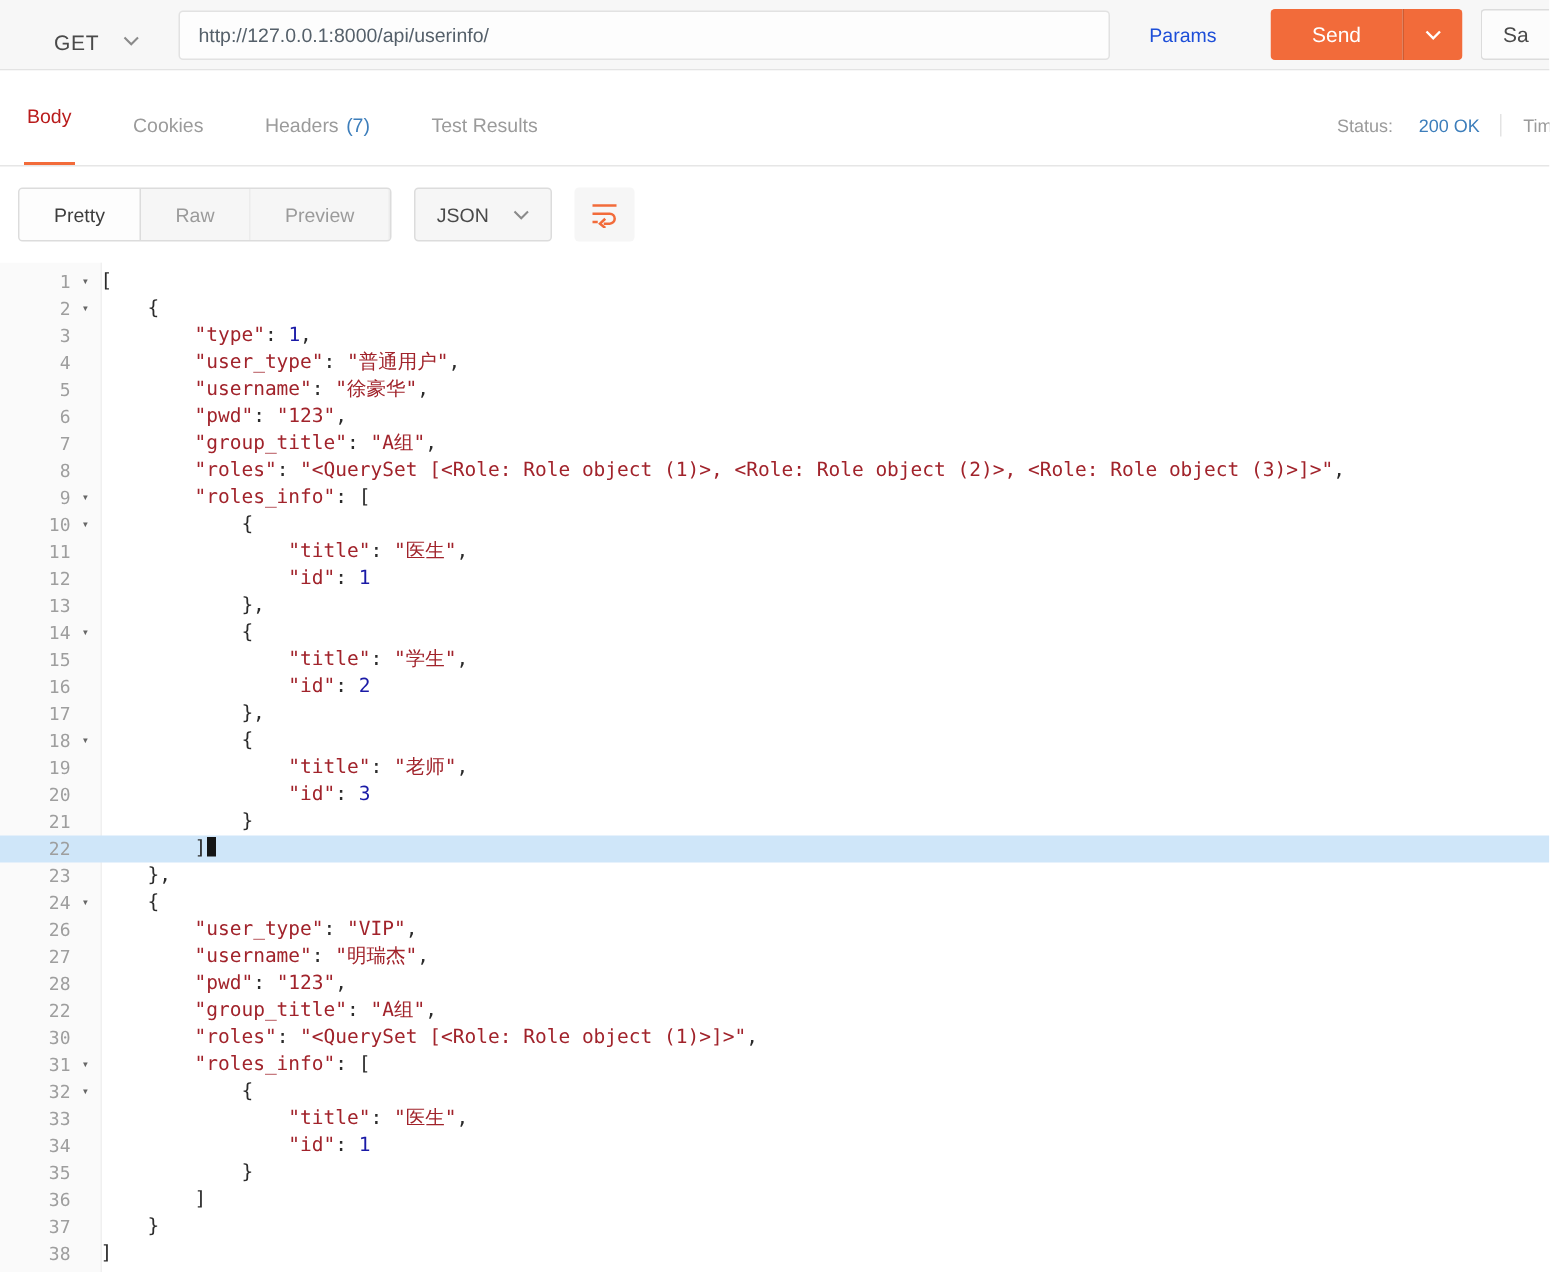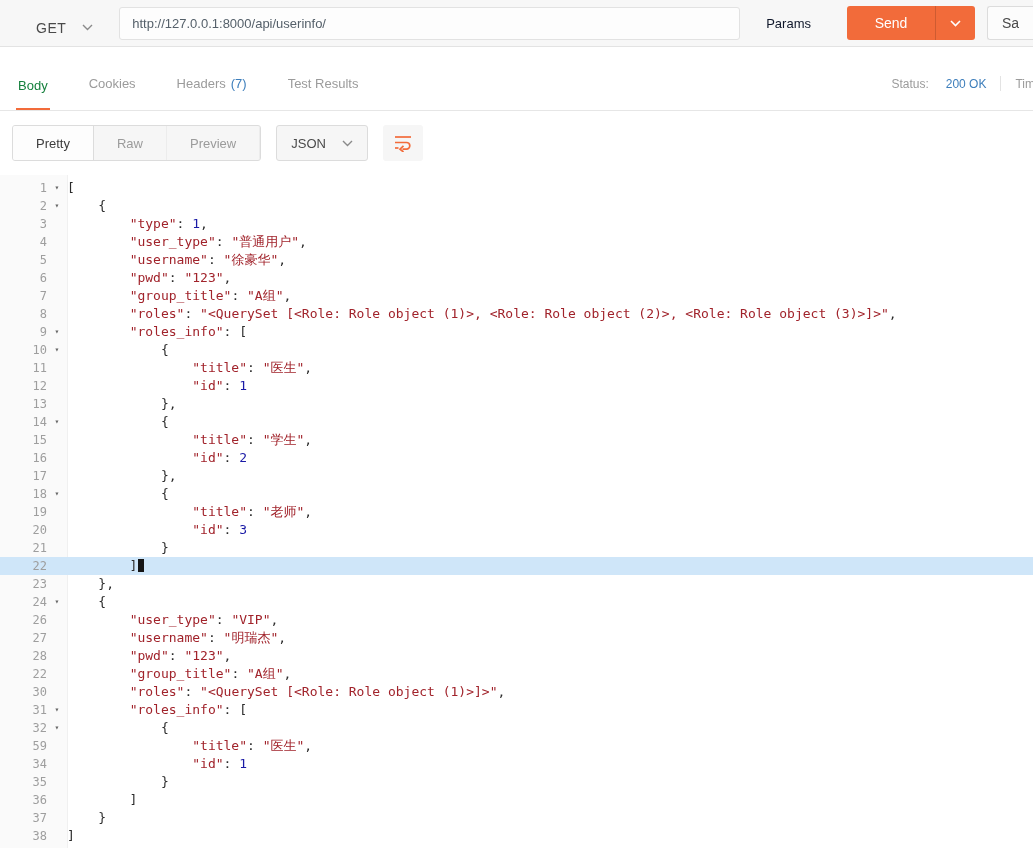--- a/index.html
+++ b/index.html
@@ -11,35 +11,35 @@
   }
   
   .request-bar{height:47px;background:#f7f7f7;border-bottom:1px solid #e3e3e3;
     display:flex;align-items:center;overflow:hidden;}
   .method{display:flex;align-items:center;gap:16px;padding:9px 26px 0 36px;height:100%;
     cursor:pointer;flex-shrink:0;}
   .method-label{font-size:14px;color:#4a4a4a;letter-spacing:.5px;}
   .url-wrap{flex:1 1 auto;min-width:0;}
   .url-input{width:100%;height:33px;border:1px solid #e2e2e2;border-radius:3px;
     background:#fdfdfd;padding:0 12px;font-size:13px;color:#55606a;font-family:inherit;outline:none;}
-  .params-btn{flex-shrink:0;margin-left:26px;font-size:13px;color:#0f172a;cursor:pointer;
+  .params-btn{flex-shrink:0;margin-left:26px;font-size:13px;color:#1d4ed8;cursor:pointer;
     background:none;border:none;font-family:inherit;}
   .send-group{flex-shrink:0;display:flex;margin-left:36px;height:34px;border-radius:3px;overflow:hidden;}
   .send-main{background:var(--accent);color:#fff;font-size:14px;border:none;width:88px;
     cursor:pointer;font-family:inherit;}
   .send-caret{background:var(--accent);border:none;border-left:1px solid rgba(0,0,0,.15);
     width:40px;display:flex;align-items:center;justify-content:center;cursor:pointer;}
   .save-btn{flex-shrink:0;margin-left:12px;height:34px;width:46px;background:#fcfcfc;
     border:1px solid #dcdcdc;border-radius:3px 0 0 3px;border-right:none;font-size:14px;
     color:#4a4a4a;text-align:left;padding-left:14px;overflow:hidden;cursor:pointer;font-family:inherit;}
   
   .tabs-row{height:64px;display:flex;align-items:flex-end;padding:0 16px;
     border-bottom:1px solid #e6e6e6;position:relative;background:#fff;}
   .tab{margin-right:37px;padding:0 2px 19px;font-size:13px;color:#9b9b9b;cursor:pointer;background:none;border:none;font-family:inherit;}
-  .tab.active{color:#15803d;border-bottom:2px solid var(--accent);padding-bottom:15px;}
+  .tab.active{color:#b91c1c;border-bottom:2px solid var(--accent);padding-bottom:23px;}
   .tab .count{color:var(--status);margin-left:5px;}
   .meta{position:absolute;right:-2px;bottom:19px;display:flex;align-items:center;
     font-size:12px;color:#9b9b9b;white-space:nowrap;}
   .meta .value{color:var(--status);margin-left:17px;}
   .meta .divider{width:1px;height:15px;background:#e3e3e3;margin:0 14px;}
   
   .view-bar{height:64px;display:flex;align-items:center;padding:0 12px;background:#fff;}
   .segmented{display:flex;border:1px solid #dcdcdc;border-radius:3px;overflow:hidden;
     height:36px;background:#f6f6f6;}
   .segment{display:flex;align-items:center;padding:0 23px;font-size:13px;color:#9b9b9b;
@@ -285,21 +285,21 @@
       <span class="cm-ln">31</span>
       <span class="cm-fold">▾</span>
       <span class="cm-code"><span class="tok-p">        </span><span class="tok-s">"roles_info"</span><span class="tok-p">: [</span></span>
     </div>
     <div class="cm-row">
       <span class="cm-ln">32</span>
       <span class="cm-fold">▾</span>
       <span class="cm-code"><span class="tok-p">            {</span></span>
     </div>
     <div class="cm-row">
-      <span class="cm-ln">59</span>
+      <span class="cm-ln">33</span>
       <span class="cm-fold"></span>
       <span class="cm-code"><span class="tok-p">                </span><span class="tok-s">"title"</span><span class="tok-p">: </span><span class="tok-s">"医生"</span><span class="tok-p">,</span></span>
     </div>
     <div class="cm-row">
       <span class="cm-ln">34</span>
       <span class="cm-fold"></span>
       <span class="cm-code"><span class="tok-p">                </span><span class="tok-s">"id"</span><span class="tok-p">: </span><span class="tok-n">1</span></span>
     </div>
     <div class="cm-row">
       <span class="cm-ln">35</span>

